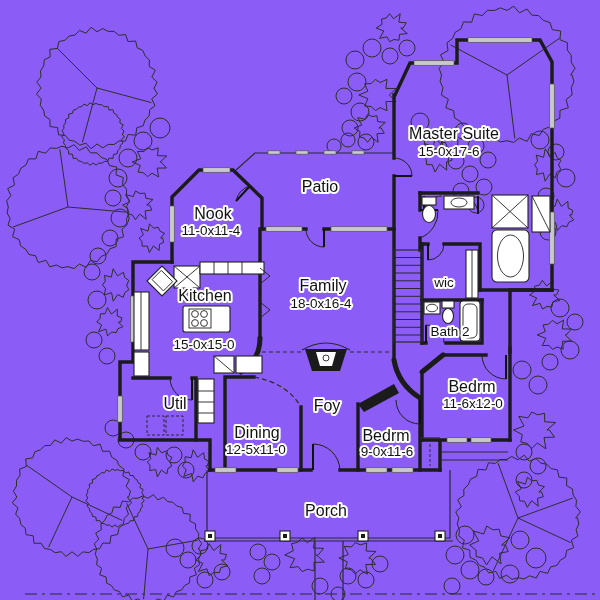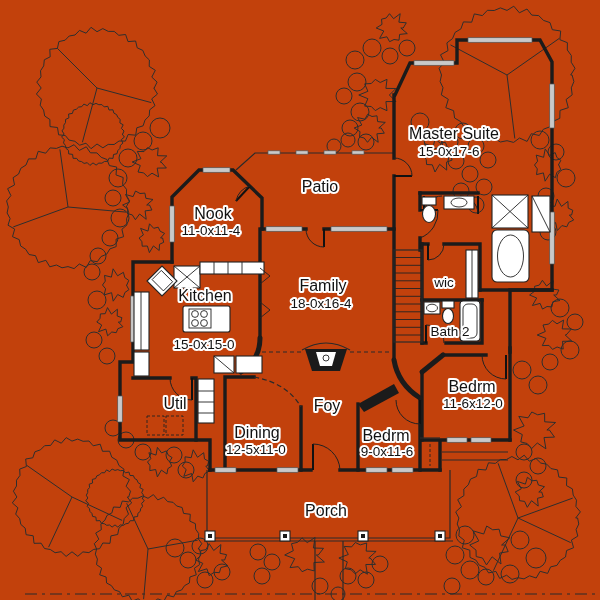--- a/index.html
+++ b/index.html
@@ -1,16 +1,16 @@
 <!DOCTYPE html>
 <html><head>
 <meta charset="utf-8">
 <style>
   html,body{margin:0;padding:0;background:#fff;}
-  .sheet{position:relative;width:600px;height:600px;background:#c2410c;overflow:hidden;}
+  .sheet{position:relative;width:600px;height:600px;background:#8b5cf6;overflow:hidden;}
   svg{position:absolute;left:0;top:0;}
   .wall{stroke:#1b1b1b;stroke-width:3.4;fill:none;stroke-linecap:square;}
   .wallh{stroke:#1b1b1b;stroke-width:5;fill:none;stroke-linecap:round;}
   .thin{stroke:#2a2a2a;stroke-width:1.2;fill:none;}
   .veg{stroke:#2e2e2e;stroke-width:1;fill:none;}
   .fix{stroke:#222;stroke-width:1.1;fill:#fff;}
   .fthin{stroke:#222;stroke-width:0.9;fill:none;}
   .door{stroke:#222;stroke-width:1;fill:none;}
   .leaf{stroke:#111;stroke-width:2;fill:none;}
   .dash{stroke-dasharray:4 3;}

